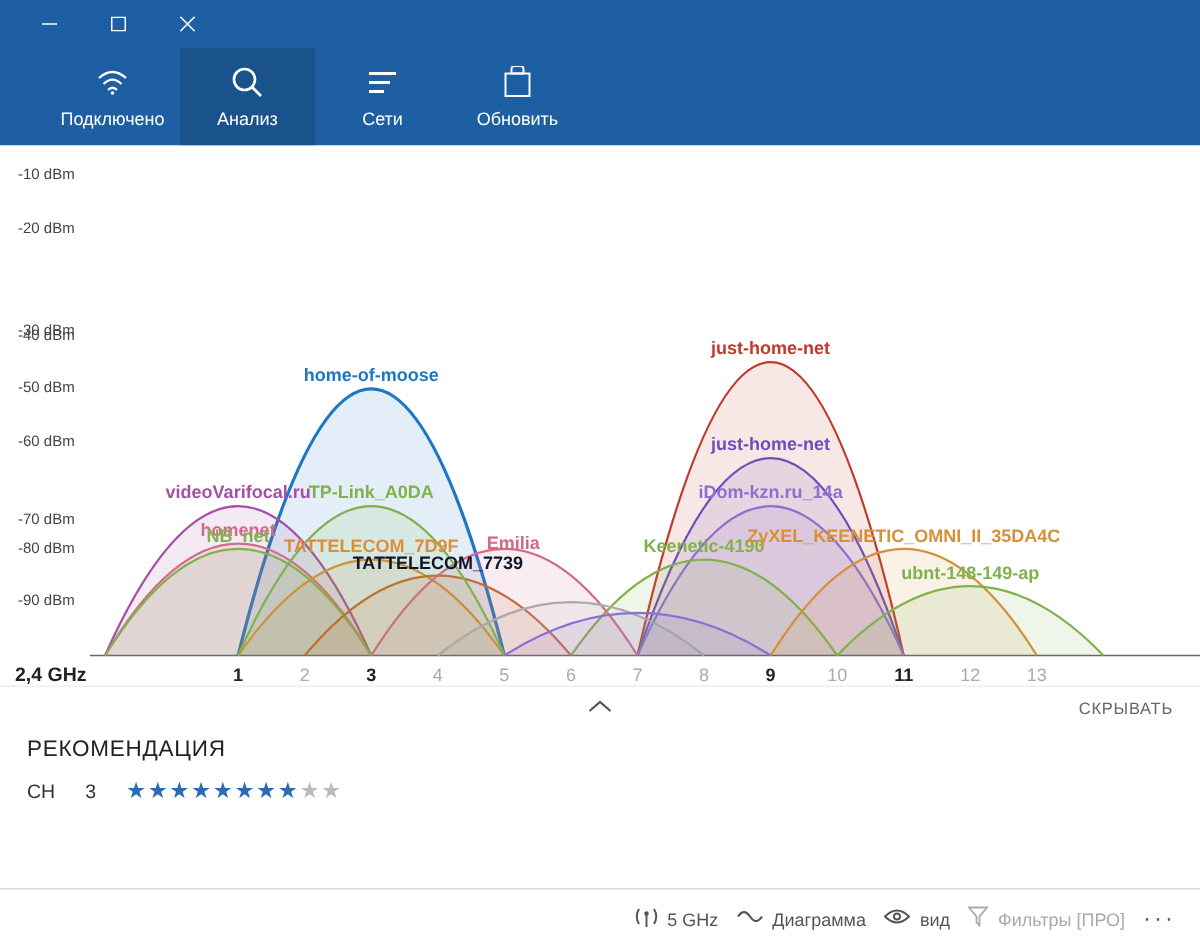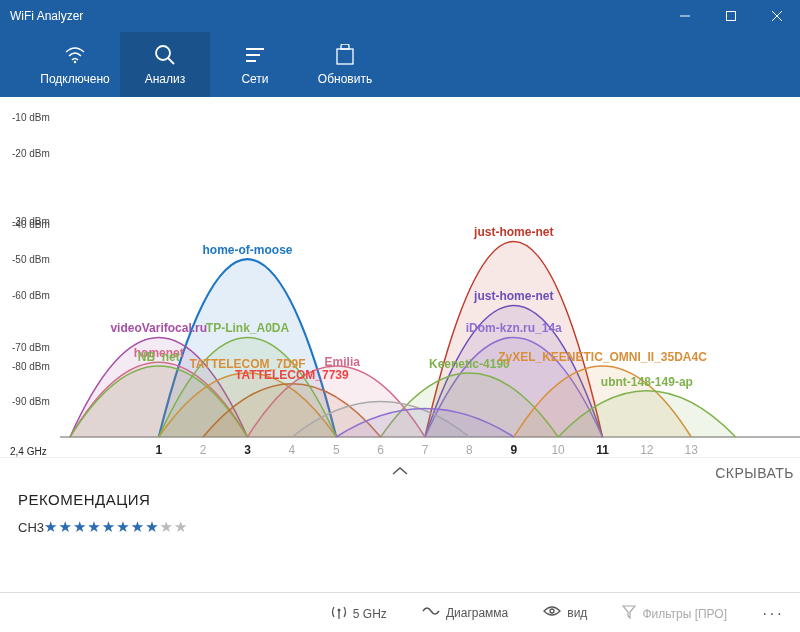--- a/index.html
+++ b/index.html
@@ -10,38 +10,37 @@
   .navbar { height: 65px; background: #1e5fa3; display: flex; align-items: stretch; padding-left: 30px; }
   .nav-item { width: 90px; display: flex; flex-direction: column; align-items: center; justify-content: center; color: #fff; gap: 5px; cursor: pointer; }
   .nav-item.active { background: #1a528c; }
   .nav-icon { font-size: 20px; height: 24px; display: flex; align-items: center; justify-content: center; }
   .nav-label { font-size: 12px; }
   .chart-area { position: relative; height: 360px; background: #fff; }
   .chart-svg { position: absolute; left: 0; top: 0; }
   .ylabel { position: absolute; left: 12px; font-size: 10px; color: #444; transform: translateY(-50%); }
   .xlabel { position: absolute; bottom: 0; font-size: 12px; color: #aaa; transform: translateX(-50%); }
   .xlabel.strong { font-weight: 600; color: #222; }
-  .band-label { position: absolute; left: 10px; bottom: 0px; font-size: 10px; font-weight: 400; color: #222; }
+  .band-label { position: absolute; left: 10px; bottom: 0px; font-size: 13px; font-weight: 700; color: #222; }
   .ssid-label { position: absolute; font-size: 12px; white-space: nowrap; transform: translateX(-50%); font-weight: 600; }
   .collapse-row { height: 30px; display: flex; align-items: center; justify-content: center; position: relative; border-top: 1px solid #eee; }
-  .hide-btn { position: absolute; right: 6px; font-size: 14px; color: #666; letter-spacing: 0.5px;}
+  .hide-btn { position: absolute; right: 18px; font-size: 11px; color: #666; letter-spacing: 0.5px;}
   .recommend-panel { padding: 4px 6px 10px 18px; }
   .recommend-title { font-size: 15px; color: #222; letter-spacing: 0.5px; font-weight: 300; margin-bottom: 10px; }
-  .recommend-row { display: flex; align-items: center; font-size: 13px; }
+  .recommend-row { display: flex; align-items: center; gap: 20px; font-size: 13px; }
   .stars { color: #2b6cb0; font-size: 15px; letter-spacing: 1px; }
   .stars .dim { color: #bbb; }
-  .bottombar { position: absolute; bottom: 0; left: 0; right: 0; height: 40px; border-top: 1px solid #ddd; display: flex; align-items: flex-start; justify-content: flex-end; gap: 35px; padding: 12px 16px; background: #fff; }
+  .bottombar { position: absolute; bottom: 0; left: 0; right: 0; height: 40px; border-top: 1px solid #ddd; display: flex; align-items: center; justify-content: flex-end; gap: 12px; padding: 0 16px; background: #fff; }
   .bottom-item { display: flex; align-items: center; gap: 6px; color: #555; font-size: 12px; cursor: pointer; }
   .bottom-item.dim { color: #aaa; }
 </style>
 </head>
 <body>
 
 <div class="titlebar">
-  <div class="titlebar-title">WiFi Analyzer</div>
   <div class="titlebar-btn">
     <svg width="10" height="10">
         <line x1="0" y1="5" x2="10" y2="5" stroke="#fff" stroke-width="1"></line>
       </svg>
   </div>
   <div class="titlebar-btn">
     <svg width="10" height="10">
         <rect x="0.5" y="0.5" width="9" height="9" fill="none" stroke="#fff" stroke-width="1"></rect>
       </svg>
   </div>
@@ -142,21 +141,21 @@
       <div class="ssid-label" style="left: 513.75px; top: 128.444px; color: rgb(192, 57, 43);">just-home-net</div>
       <div class="ssid-label" style="left: 513.75px; top: 192.444px; color: rgb(107, 79, 186);">just-home-net</div>
       <div class="ssid-label" style="left: 513.75px; top: 224.444px; color: rgb(142, 111, 208);">iDom-kzn.ru_14a</div>
       <div class="ssid-label" style="left: 469.375px; top: 260px; color: rgb(127, 178, 77);">Keenetic-4190</div>
       <div class="ssid-label" style="left: 602.5px; top: 252.889px; color: rgb(217, 143, 58);">ZyXEL_KEENETIC_OMNI_II_35DA4C</div>
       <div class="ssid-label" style="left: 646.875px; top: 277.778px; color: rgb(127, 178, 77);">ubnt-148-149-ap</div>
       <div class="ssid-label" style="left: 158.75px; top: 224.444px; color: rgb(166, 79, 166);">videoVarifocal.ru</div>
       <div class="ssid-label" style="left: 158.75px; top: 249.333px; color: rgb(212, 106, 138);">homenet</div>
       <div class="ssid-label" style="left: 158.75px; top: 252.889px; color: rgb(127, 178, 77);">NB_net</div>
       <div class="ssid-label" style="left: 247.5px; top: 260px; color: rgb(217, 143, 58);">TATTELECOM_7D9F</div>
-      <div class="ssid-label" style="left: 291.875px; top: 270.667px; color: #ef4444;">TATTELECOM_7739</div>
+      <div class="ssid-label" style="left: 291.875px; top: 270.667px; color: #0f172a;">TATTELECOM_7739</div>
       <div class="ssid-label" style="left: 336.25px; top: 258px; color: rgb(212, 106, 138); padding-left: 12px;">Emilia</div>
       <div class="ssid-label" style="left: 247.5px; top: 224.444px; color: rgb(127, 178, 77);">TP-Link_A0DA</div>
     </div>
   <div class="band-label">2,4 GHz</div>
 </div>
 
 <div class="collapse-row">
   <div>
     <svg width="20" height="12" viewBox="0 0 20 12">
         <polyline points="3,9 10,3 17,9" fill="none" stroke="#555" stroke-width="1.5"></polyline>

